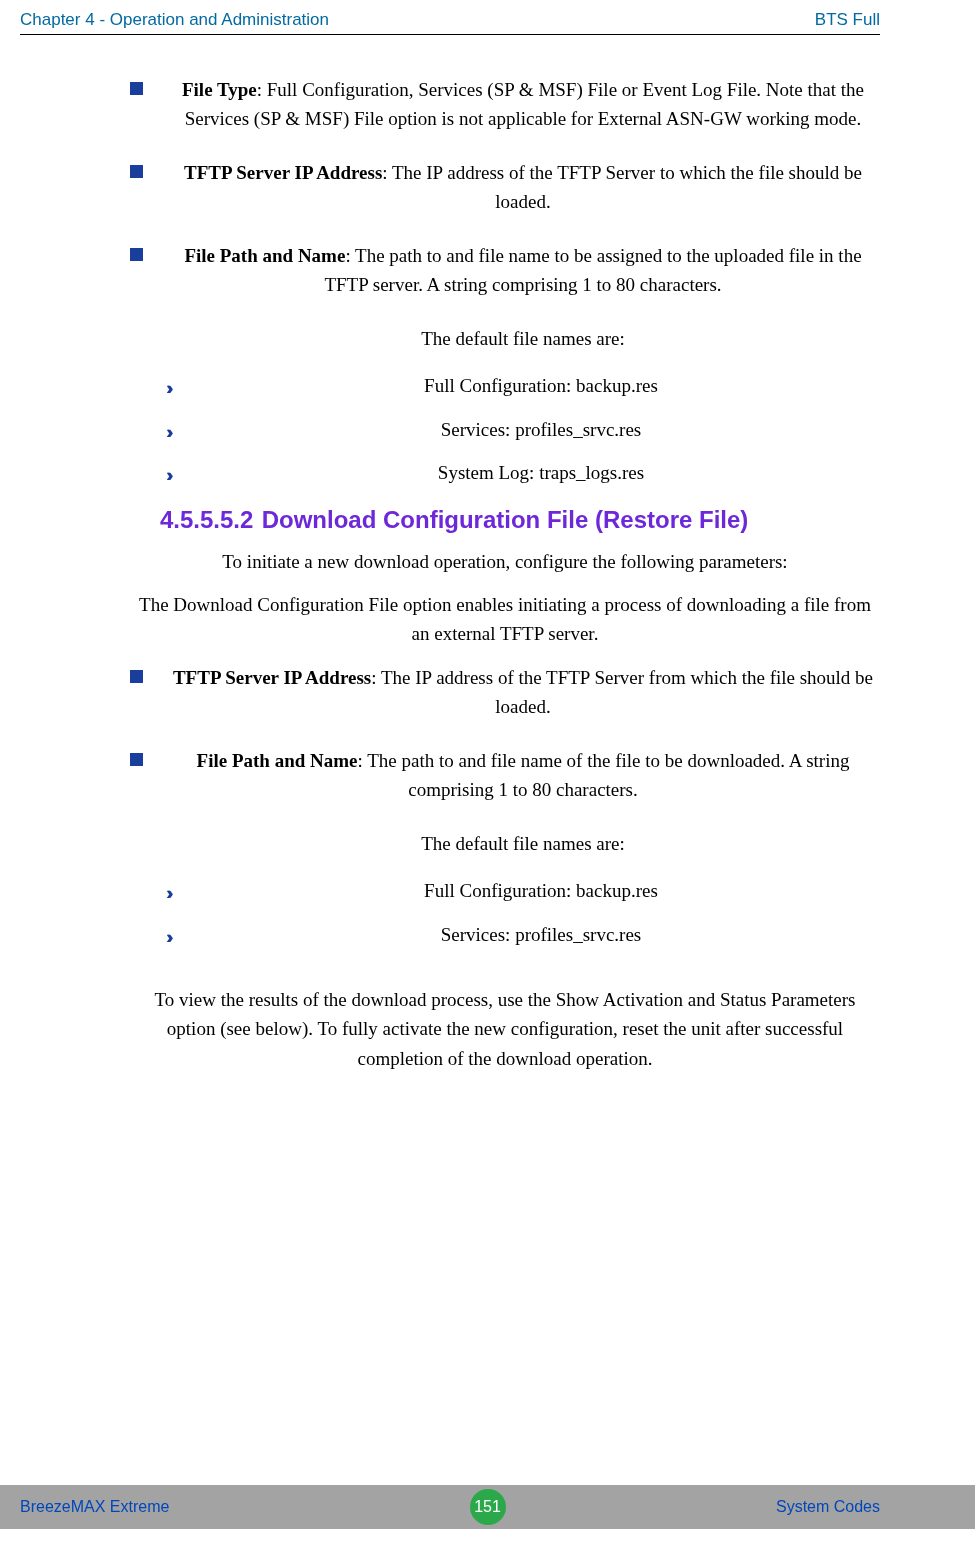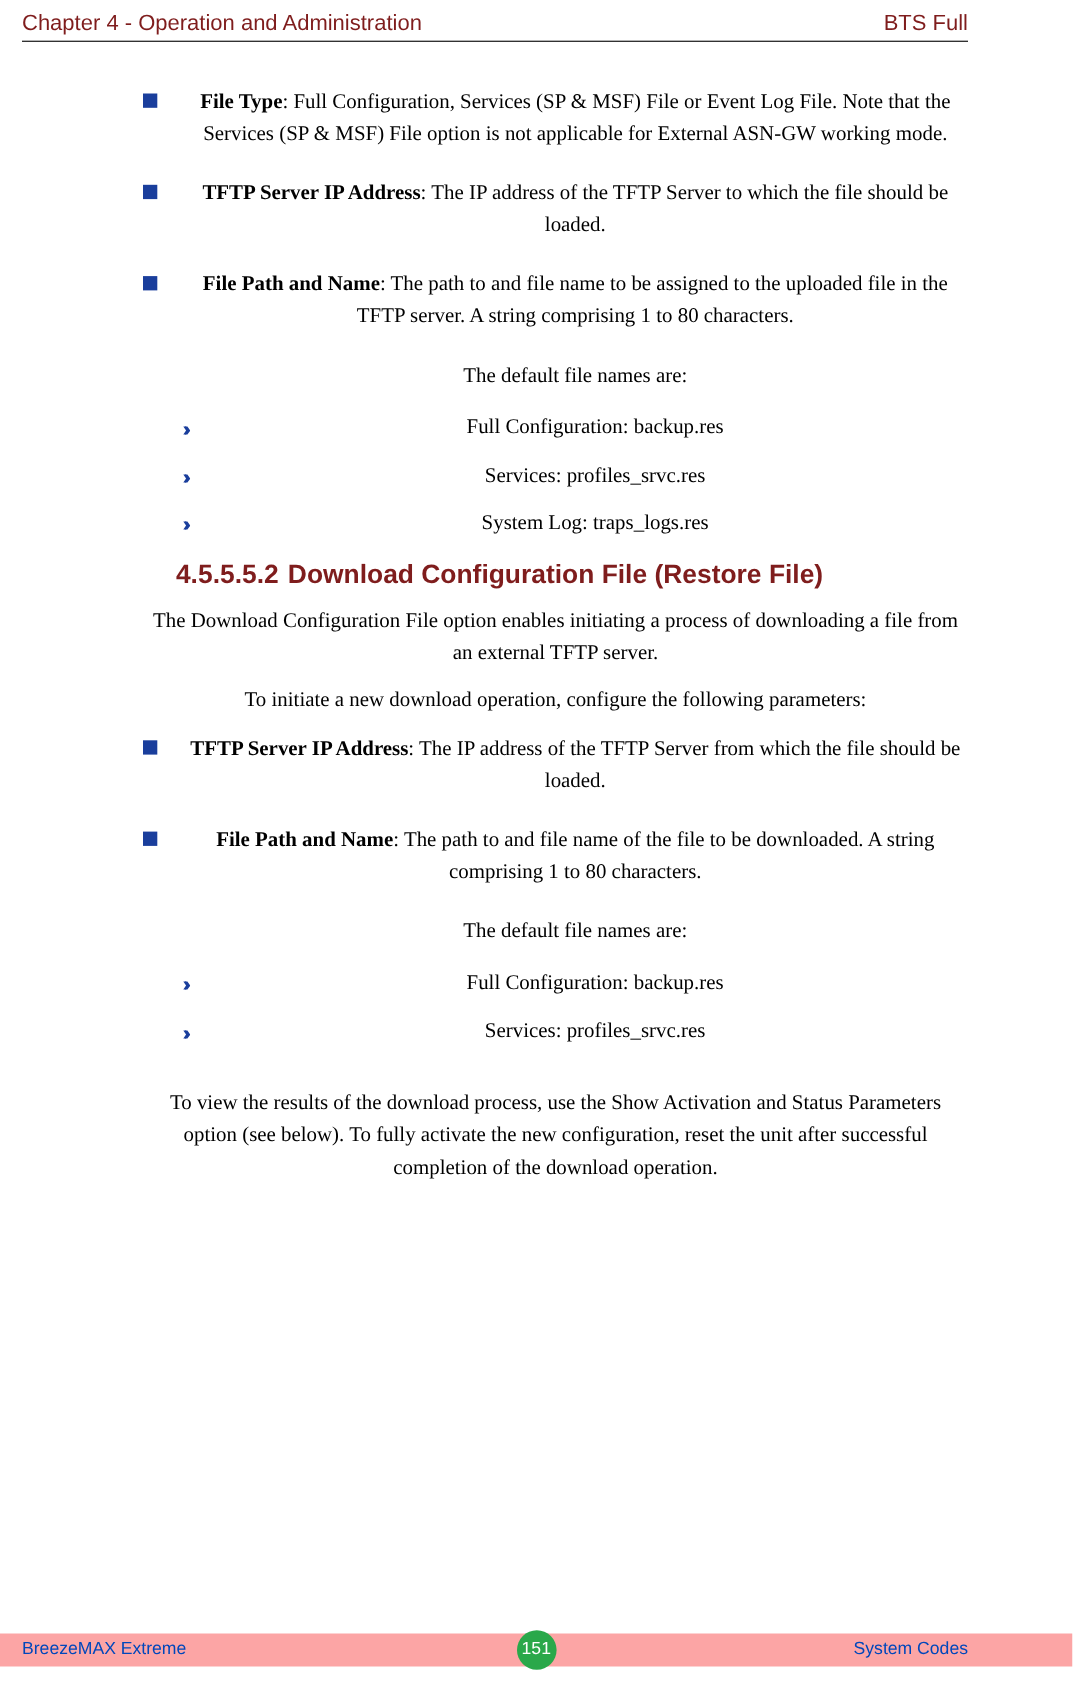--- a/index.html
+++ b/index.html
@@ -15,22 +15,22 @@
     width: 975px;
     min-height: 1545px;
     position: relative;
     box-sizing: border-box;
     padding: 10px 95px 0 20px;
   }
   .header {
     display: flex;
     justify-content: space-between;
     font-family: Arial, Helvetica, sans-serif;
-    font-size: 20px;
-    color: #7f1d1d;
+    font-size: 17px;
+    color: #0369a1;
     padding-bottom: 2px;
   }
   .header-rule {
     border: none;
     border-top: 1px solid #000;
     margin: 2px 0 0 0;
   }
   .content {
     padding-left: 110px;
     padding-top: 40px;
@@ -81,38 +81,38 @@
     font-weight: bold;
     font-family: Arial, sans-serif;
     font-size: 19px;
     letter-spacing: -5px;
   }
   .section-heading {
     margin-left: -110px;
     margin-top: 6px;
     margin-bottom: 8px;
     font-family: Arial, Helvetica, sans-serif;
-    color: #7f1d1d;
+    color: #6d28d9;
     font-size: 24px;
     font-weight: bold;
   }
   .sec-num { display:inline-block; width: 110px; }
   .para {
     margin-bottom: 14px;
   }
   .footer {
     position: absolute;
     bottom: 20px;
     left: 0;
     right: 0;
     height: 40px;
   }
   .footer-bar {
-    background: #fca5a5;
-    height: 30px;
+    background: #a3a3a3;
+    height: 44px;
     position: relative;
     display: flex;
     align-items: center;
     justify-content: space-between;
     padding: 0 95px 0 20px;
     font-family: Arial, Helvetica, sans-serif;
     font-size: 16px;
     color: #0047bb;
   }
   .page-badge {
@@ -162,22 +162,22 @@
     <ul class="sub-list">
       <li><span class="chevron">››</span><span>Full Configuration: backup.res</span></li>
       <li><span class="chevron">››</span><span>Services: profiles_srvc.res</span></li>
       <li><span class="chevron">››</span><span>System Log: traps_logs.res</span></li>
     </ul>
 
     <div class="section-heading">
       <span class="sec-num">4.5.5.5.2</span><span>Download Configuration File (Restore File)</span>
     </div>
 
+    <div class="para">To initiate a new download operation, configure the following parameters:</div>
     <div class="para">The Download Configuration File option enables initiating a process of downloading a file from an external TFTP server.</div>
-    <div class="para">To initiate a new download operation, configure the following parameters:</div>
 
     <ul class="main-list">
       <li>
         <span class="bold">TFTP Server IP Address</span><span>: The IP address of the TFTP Server from which the file should be loaded.</span>
       </li>
       <li>
         <span class="bold">File Path and Name</span><span>: The path to and file name of the file to be downloaded. A string comprising 1 to 80 characters.</span>
       </li>
     </ul>
 

